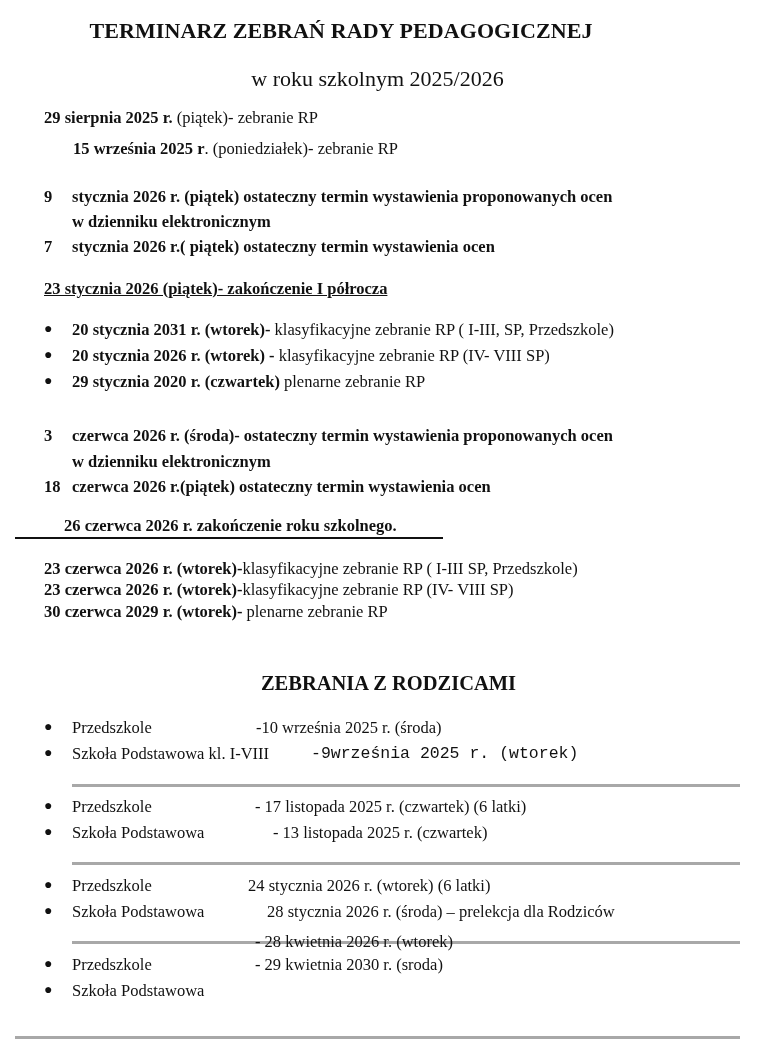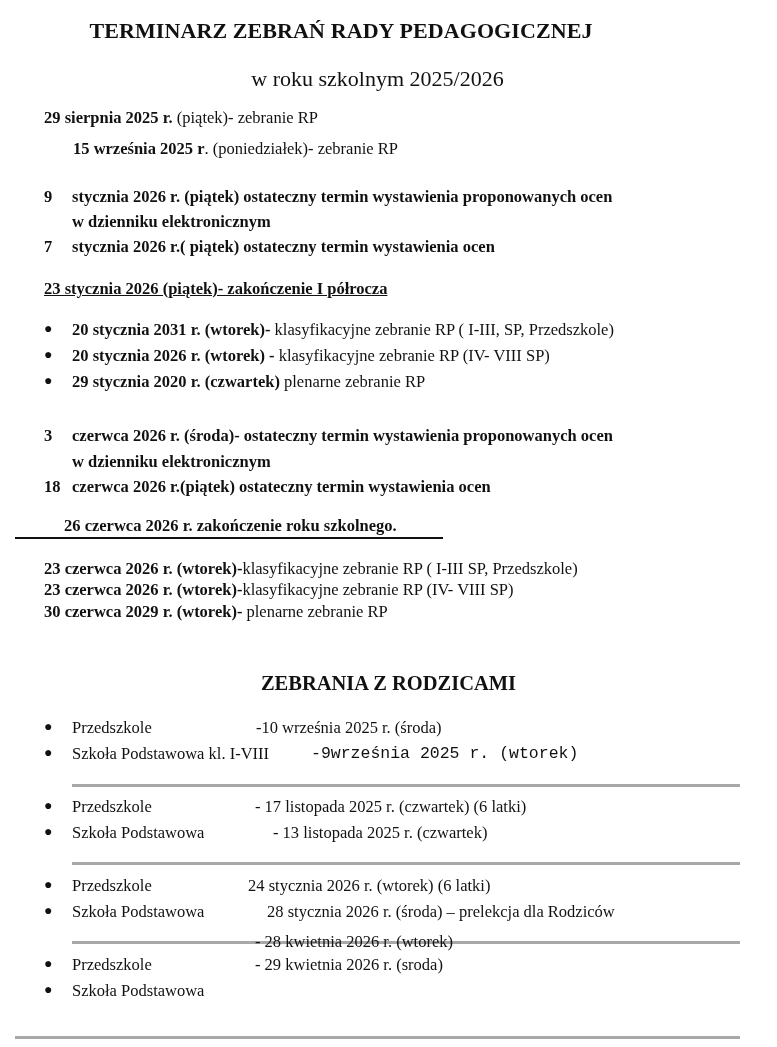--- a/index.html
+++ b/index.html
@@ -71,17 +71,17 @@
 <div class="bullet" style="top:877px;">●</div>
 <div class="abs line" style="left:72px;top:876px;">Przedszkole</div>
 <div class="abs line" style="left:248px;top:876px;">24  stycznia 2026 r. (wtorek) (6 latki)</div>
 <div class="bullet" style="top:903px;">●</div>
 <div class="abs line" style="left:72px;top:902px;"> Szkoła Podstawowa</div>
 <div class="abs line" style="left:267px;top:902px;">28 stycznia 2026 r. (środa) – prelekcja dla Rodziców</div>
 <div class="rule" style="left:72px;width:668px;top:941px;"></div>
 
 <div class="bullet" style="top:956px;">●</div>
 <div class="abs line" style="left:72px;top:955px;">Przedszkole</div>
-<div class="abs line" style="left:255px;top:955px;">- 29 kwietnia 2026 r. (sroda)</div>
+<div class="abs line" style="left:255px;top:955px;">- 29 kwietnia 2030 r. (sroda)</div>
 <div class="bullet" style="top:982px;">●</div>
 <div class="abs line" style="left:72px;top:981px;">Szkoła Podstawowa</div>
 <div class="abs line" style="left:255px;top:932px;">- 28 kwietnia 2026 r. (wtorek)</div>
 <div class="rule" style="left:15px;width:725px;top:1036px;"></div>
 
 </body></html>

